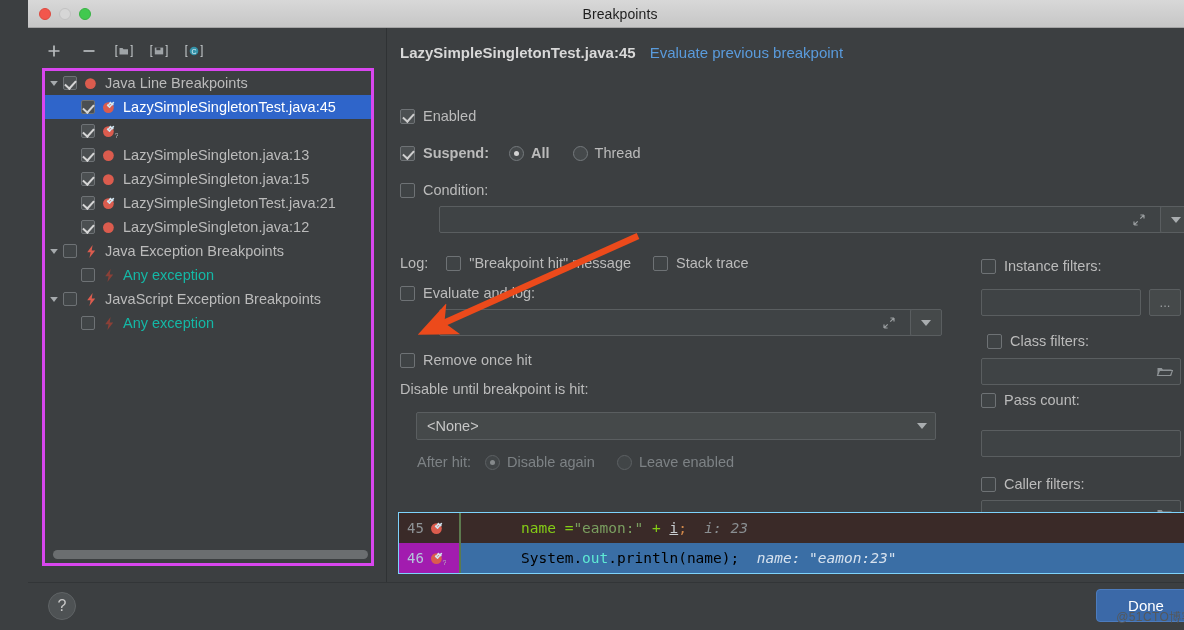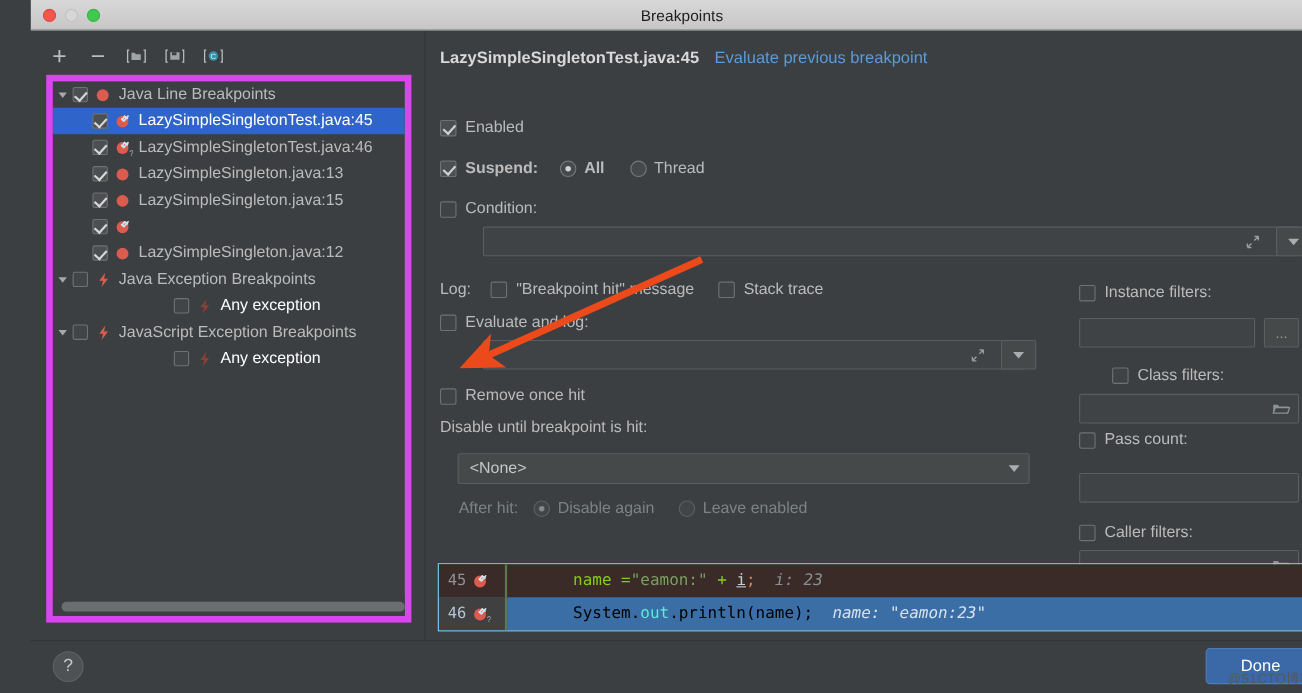--- a/index.html
+++ b/index.html
@@ -47,35 +47,35 @@
     display: flex; align-items: center; padding-left: 14px; gap: 11px;
   }
   .tb-btn {
     width: 24px; height: 24px; display: flex; align-items: center;
     justify-content: center; cursor: default;
   }
   .tb-btn svg { display: block; }
 
   .tree-box {
     position: absolute; left: 14px; top: 40px; right: 12px; bottom: 16px;
-    border: 6px solid #d946ef;
+    border: 3px solid #d946ef;
     background: #3c3f41;
     overflow: hidden;
   }
   .tree-scroll {
     position: absolute; left: 0; top: 0; right: 0; bottom: 18px;
     overflow: hidden;
   }
   .tnode {
     position: relative; height: 24px; display: flex; align-items: center;
     white-space: nowrap; font-size: 14.5px; color: #bbbbbb;
     padding-right: 2px;
   }
   .tnode.selected { background: #2f65ca; color: #ffffff; }
-  .tnode.dim { color: #ffffff; justify-content: center; }
+  .tnode.dim { color: #14b8a6; }
   .twisty {
     width: 18px; flex: 0 0 18px; display: flex; align-items: center;
     justify-content: center;
   }
   .twisty svg { display: block; }
   .indent-1 { margin-left: 18px; }
   .cbx {
     width: 14px; height: 14px; flex: 0 0 14px; margin-right: 6px;
     border: 1px solid #6e7275; border-radius: 2px; background: #4b4f51;
     position: relative;
@@ -177,21 +177,21 @@
   }
   .code-line { display: flex; height: 30px; align-items: center; }
   .code-line.l45 { background: #3a2a28; }
   .code-line.l46 { background: #3a6ea5; }
   .gutter {
     width: 62px; flex: 0 0 62px; display: flex; align-items: center;
     gap: 5px; padding-left: 8px; height: 100%;
     border-right: 2px solid #5c7a4e;
   }
   .gutter.g45 { background: #3a2a28; }
-  .gutter.g46 { background: #404040; }
+  .gutter.g46 { background: #a21caf; }
   .ln { font-size: 14px; color: #8e9396; font-family: "DejaVu Sans Mono", monospace; }
   .ln.dim46 { color: #b4c6da; }
   .code-text {
     padding-left: 60px; font-size: 14.5px; white-space: pre;
     font-family: "DejaVu Sans Mono", monospace;
   }
   .c-plain { color: #84cc16; }
   .c-str   { color: #7a9f60; }
   .c-var   { color: #c8cdd0; text-decoration: underline; }
   .c-semi  { color: #d1884a; }
@@ -310,21 +310,20 @@
             <span class="twisty indent-1"></span>
             <span class="cbx checked"></span>
             <span class="bp-icon">
               <svg width="17" height="15" viewBox="0 0 17 15">
                 <circle cx="7.4" cy="7.6" r="5.4" fill="#db5c4e"></circle>
                 <path d="M7.2 5.6 L9.3 2.6 M9.3 2.6 L11.9 4.6" stroke="#d7e6ef" stroke-width="1.5" fill="none" stroke-linecap="round"></path>
                 <path d="M6.6 5.2 L8.6 7.1 L12.4 2.6" stroke="#cfe3ef" stroke-width="1.6" fill="none" stroke-linecap="round" stroke-linejoin="round"></path>
                 <text x="13.4" y="14.4" font-size="7.5" fill="#b9bec1" font-family="Liberation Sans, sans-serif">?</text>
               </svg>
             </span>
-            <span class="tlabel">LazySimpleSingletonTest.java:46</span>
           </div>
           <div class="tnode">
             <span class="twisty indent-1"></span>
             <span class="cbx checked"></span>
             <span class="bp-icon">
               <svg width="17" height="15" viewBox="0 0 17 15">
                 <circle cx="7.4" cy="7.6" r="5.4" fill="#db5c4e"></circle>
               </svg>
             </span>
             <span class="tlabel">LazySimpleSingleton.java:13</span>
@@ -342,20 +341,21 @@
           <div class="tnode">
             <span class="twisty indent-1"></span>
             <span class="cbx checked"></span>
             <span class="bp-icon">
               <svg width="17" height="15" viewBox="0 0 17 15">
                 <circle cx="7.4" cy="7.6" r="5.4" fill="#db5c4e"></circle>
                 <path d="M7.2 5.6 L9.3 2.6 M9.3 2.6 L11.9 4.6" stroke="#d7e6ef" stroke-width="1.5" fill="none" stroke-linecap="round"></path>
                 <path d="M6.6 5.2 L8.6 7.1 L12.4 2.6" stroke="#cfe3ef" stroke-width="1.6" fill="none" stroke-linecap="round" stroke-linejoin="round"></path>
               </svg>
             </span>
+            <span class="tlabel">LazySimpleSingletonTest.java:21</span>
           </div>
           <div class="tnode">
             <span class="twisty indent-1"></span>
             <span class="cbx checked"></span>
             <span class="bp-icon">
               <svg width="17" height="15" viewBox="0 0 17 15">
                 <circle cx="7.4" cy="7.6" r="5.4" fill="#db5c4e"></circle>
               </svg>
             </span>
             <span class="tlabel">LazySimpleSingleton.java:12</span>
@@ -501,21 +501,21 @@
 
     <div class="row" style="left:594px; top:230px;text-align:right;">
       <div class="check empty"></div>
       <span class="lbl">Instance filters:</span>
     </div>
     <div class="field flat" style="position:absolute; left:594px; top:261px; width:160px;"></div>
     <div class="btn-sq" style="position:absolute; left:762px; top:261px; width:32px; height:27px;">
       <span>...</span>
     </div>
 
-    <div class="row" style="left:624px; top:305px;align-items:center;">
+    <div class="row" style="left:600px; top:305px;align-items:center;">
       <div class="check empty"></div>
       <span class="lbl">Class filters:</span>
     </div>
     <div class="field flat" style="position:absolute; left:594px; top:330px; width:200px;">
       <span style="position:absolute; right:7px; top:5px;">
         <svg width="17" height="15" viewBox="0 0 17 15">
           <path d="M1.5 11.5V4h4.2l1.2 1.5h8.6v6z" fill="#8d9295"></path>
           <path d="M1.5 11.5l2-5h13l-2 5z" fill="#3f4345"></path>
           <path d="M1.5 11.5l2-5h13l-2 5z" fill="none" stroke="#8d9295" stroke-width="1.1"></path>
         </svg>

